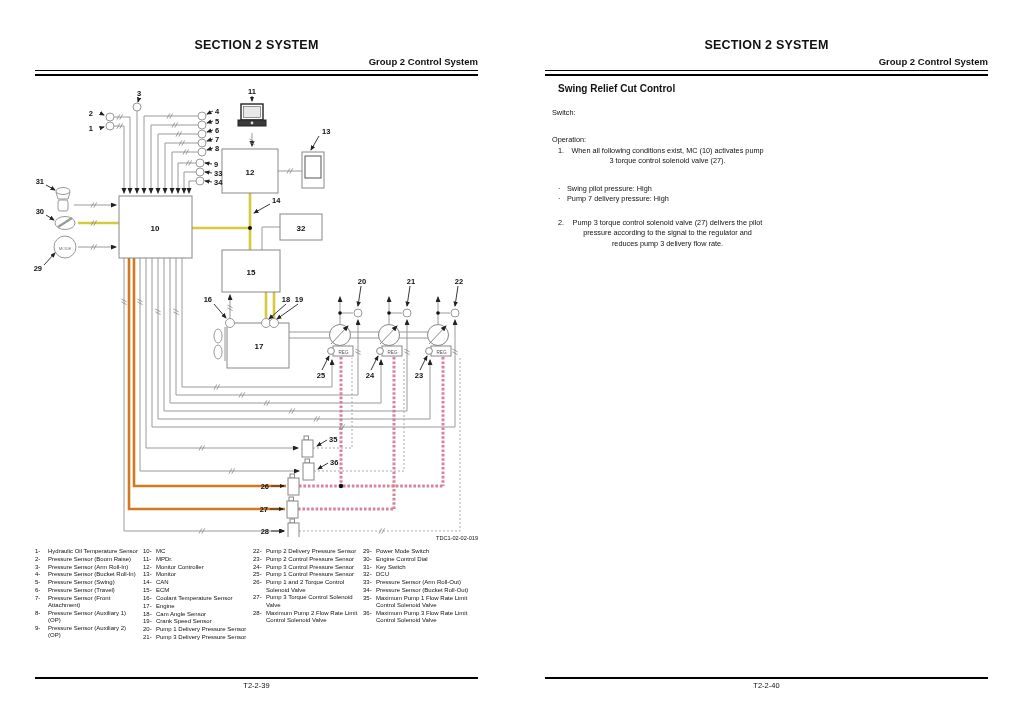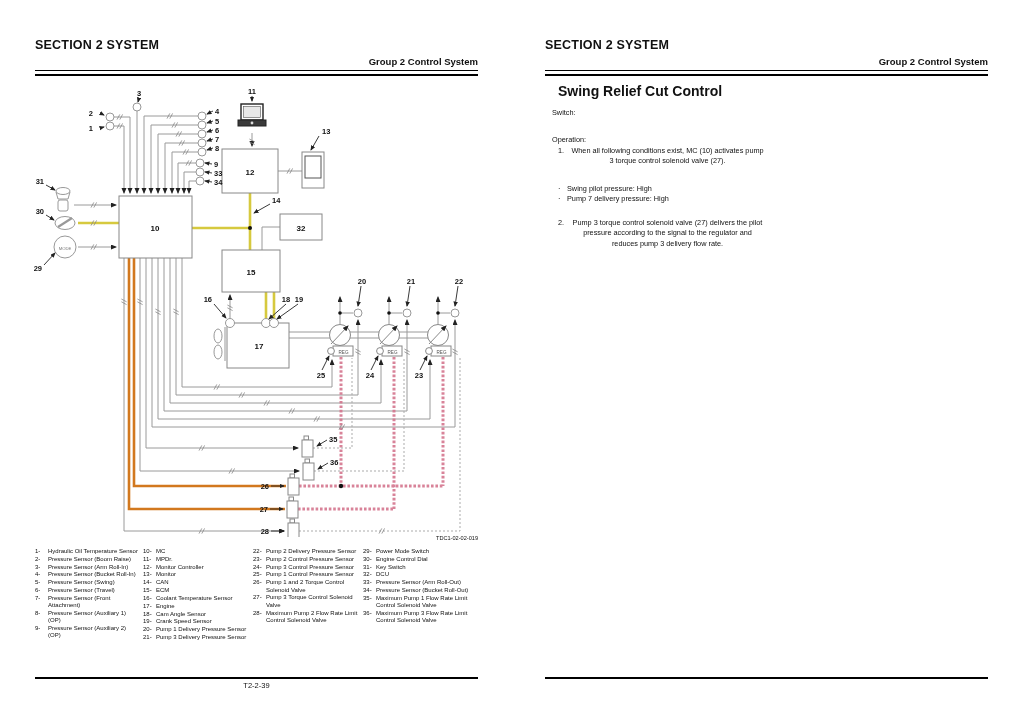--- a/index.html
+++ b/index.html
@@ -1,24 +1,24 @@
 <!DOCTYPE html>
 <html><head>
 <meta charset="utf-8">
 <style>
   html,body{margin:0;padding:0;background:#fff;}
   #spread{position:relative;width:1014px;height:725px;background:#ffffff;overflow:hidden;
           font-family:"Liberation Sans",sans-serif;color:#111;}
   .abs{position:absolute;}
-  .pg-title{font-size:12.5px;font-weight:bold;text-align:left;letter-spacing:.2px;}
+  .pg-title{font-size:12.5px;font-weight:bold;text-align:center;letter-spacing:.2px;}
   .pg-sub{font-size:9.5px;font-weight:bold;text-align:right;}
   .dbl-rule{height:3px;border-top:1.4px solid #000;border-bottom:2.2px solid #000;}
   .foot-rule{height:0;border-top:2px solid #000;}
   .pageno{font-size:7.5px;text-align:center;}
-  .sec-head{font-size:14px;font-weight:bold;}
+  .sec-head{font-size:10px;font-weight:bold;}
   .body-txt{font-size:7.3px;line-height:1.38;}
   .lbl{font-size:7.3px;margin-bottom:1px;}
   .num-row{display:flex;}
   .num-row .n{width:13px;flex:none;}
   .num-row .t{flex:1;text-align:center;}
   .bul-row{display:flex;padding-left:6px;}
   .bul-row .b{width:9px;flex:none;}
   .fig-code{font-size:5.6px;text-align:right;}
   .legend{display:flex;font-size:6px;line-height:1.22;}
   .lg-col{flex:none;}
@@ -534,13 +534,14 @@
       <span>Pump 7 delivery pressure: High</span>
     </div>
     <div style="height:14px;"></div>
     <div class="num-row" style="padding-left:6px;">
       <span class="n">2.</span>
       <span class="t">Pump 3 torque control solenoid valve (27) delivers the pilot pressure according to the signal to the regulator and reduces pump 3 delivery flow rate.</span>
     </div>
   </div>
 
   <div class="abs foot-rule" style="left:545px;top:677px;width:443px;"></div>
+  <div class="abs pageno" style="left:545px;top:681px;width:443px;">T2-2-40</div>
 </div>
 
 </body></html>

